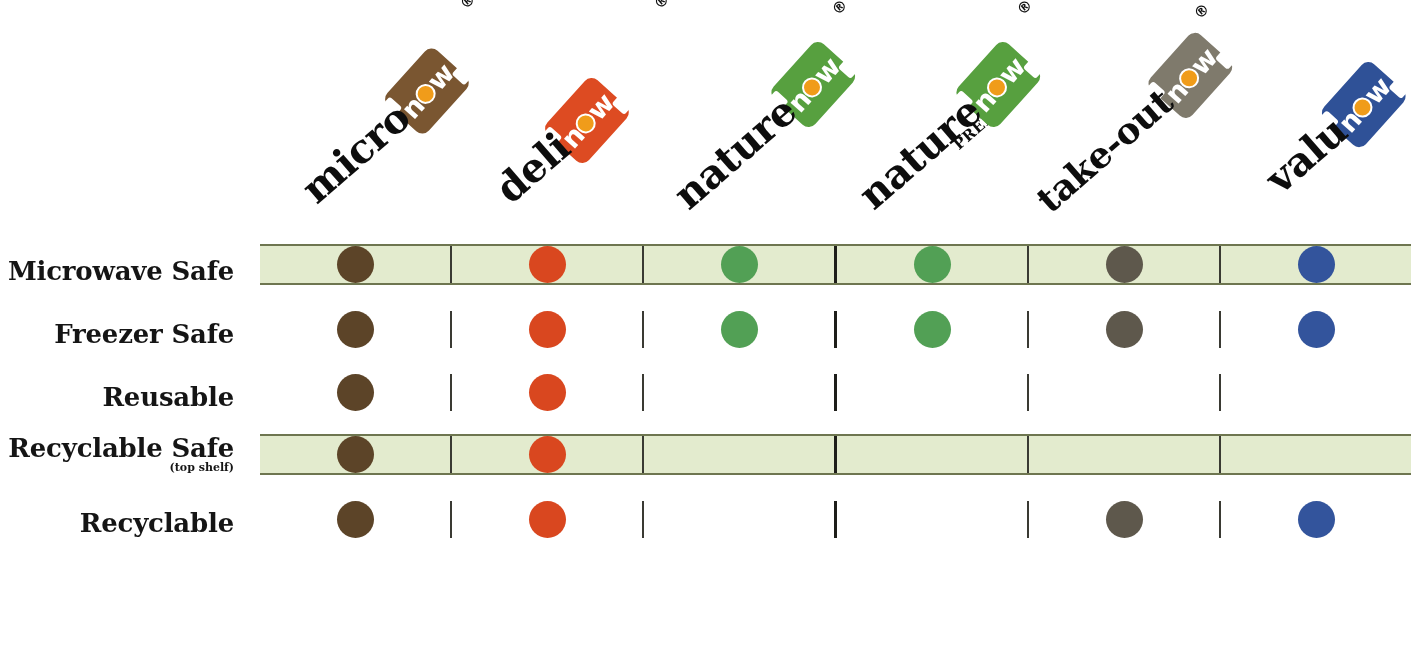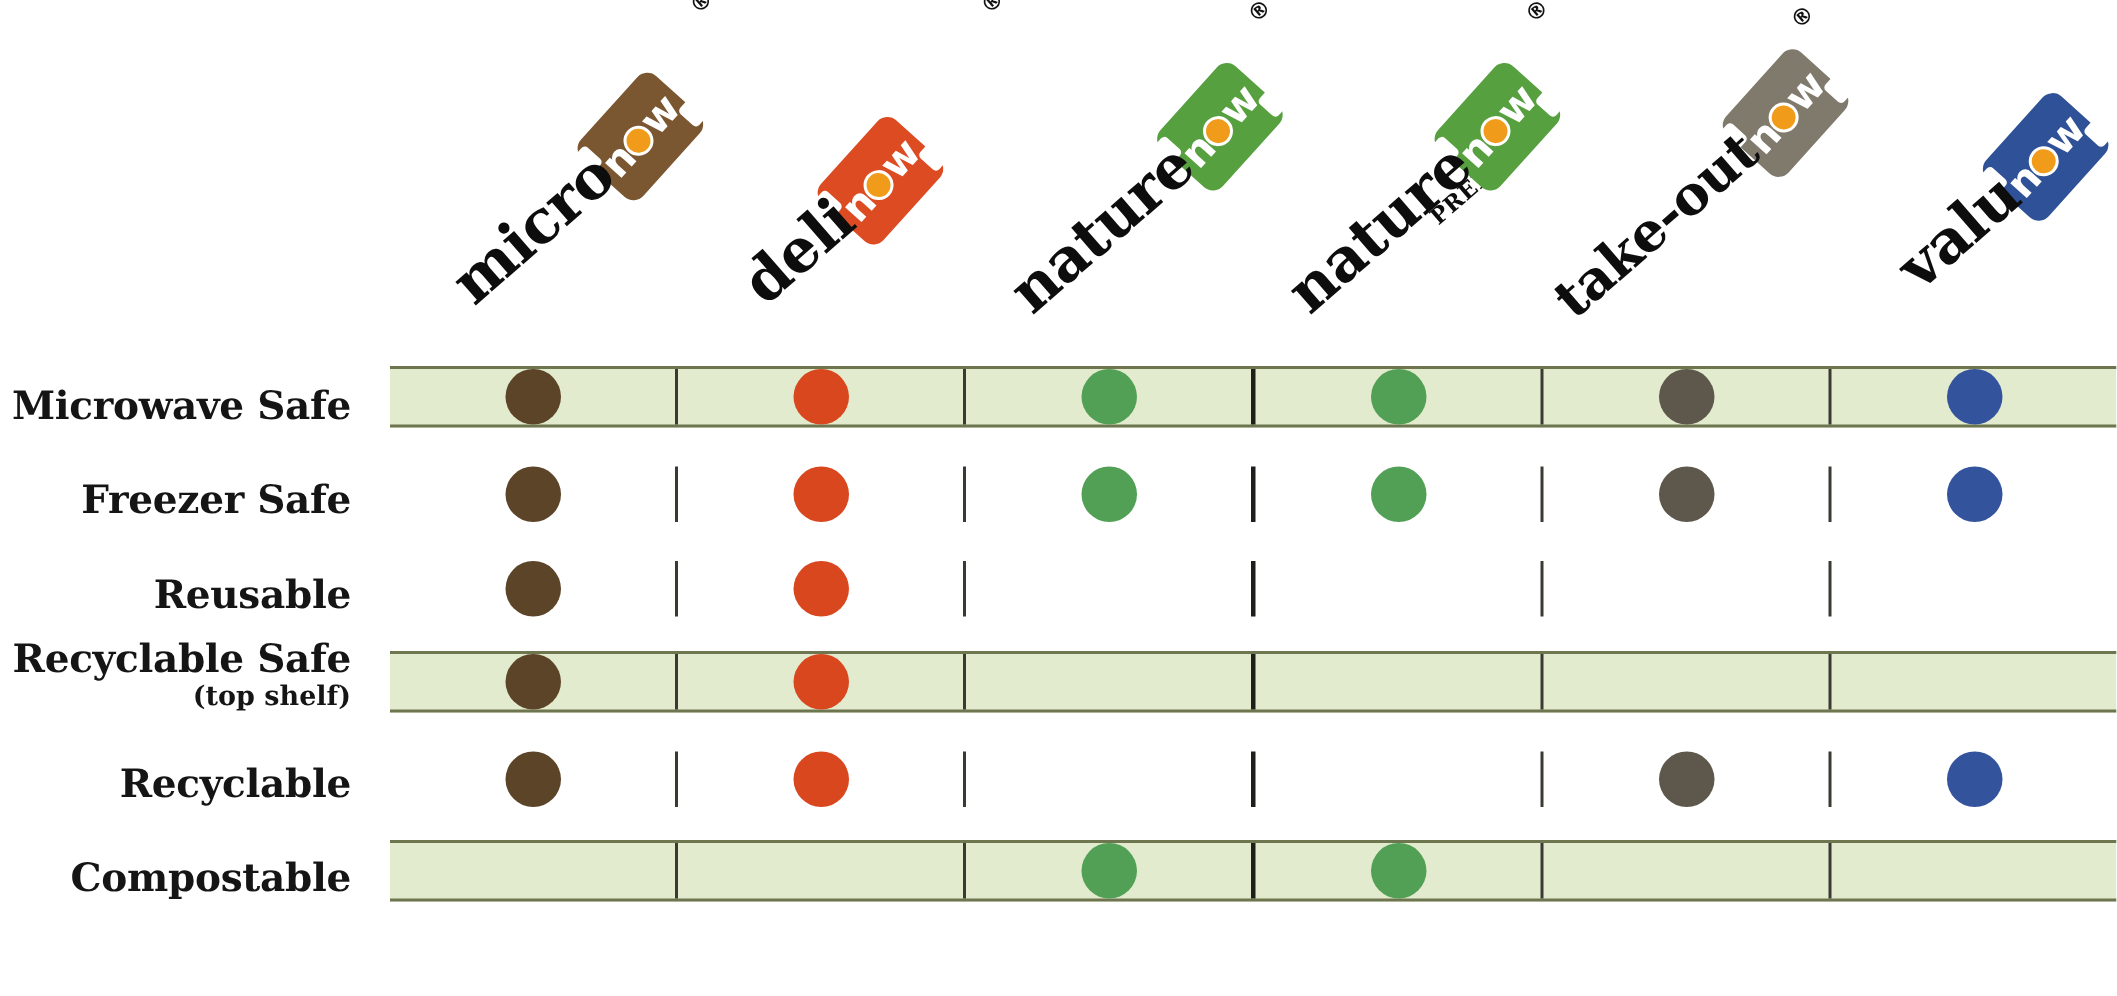--- a/index.html
+++ b/index.html
@@ -115,21 +115,21 @@
     font-family: "DejaVu Serif", "Liberation Serif", serif;
     font-weight: bold;
     font-size: 26px;
     color: #151515;
     line-height: 1.05;
     letter-spacing: -0.2px;
   }
   .rowlabel .sub {
     font-family: "DejaVu Serif", "Liberation Serif", serif;
     font-weight: bold;
-    font-size: 18px;
+    font-size: 11px;
     color: #151515;
     line-height: 1.1;
   }
 
   .cells {
     flex: 1 1 auto;
     display: flex;
     position: relative;
   }
   .cell {
@@ -345,32 +345,15 @@
           <div class="cell thick"></div>
           <div class="cell"></div>
           <div class="cell">
             <span class="dot" style="background: rgb(94, 88, 76);"></span>
           </div>
           <div class="cell">
             <span class="dot" style="background: rgb(51, 84, 156);"></span>
           </div>
         </div>
       </div>
-      <div class="row shaded">
-        <div class="rowlabel">
-          <div class="main">Compostable</div>
-        </div>
-        <div class="cells">
-          <div class="cell"></div>
-          <div class="cell"></div>
-          <div class="cell thick">
-            <span class="dot" style="background: rgb(82, 160, 85);"></span>
-          </div>
-          <div class="cell">
-            <span class="dot" style="background: rgb(82, 160, 85);"></span>
-          </div>
-          <div class="cell"></div>
-          <div class="cell"></div>
-        </div>
-      </div>
     </div>
 
 </div>
 
 </body></html>

